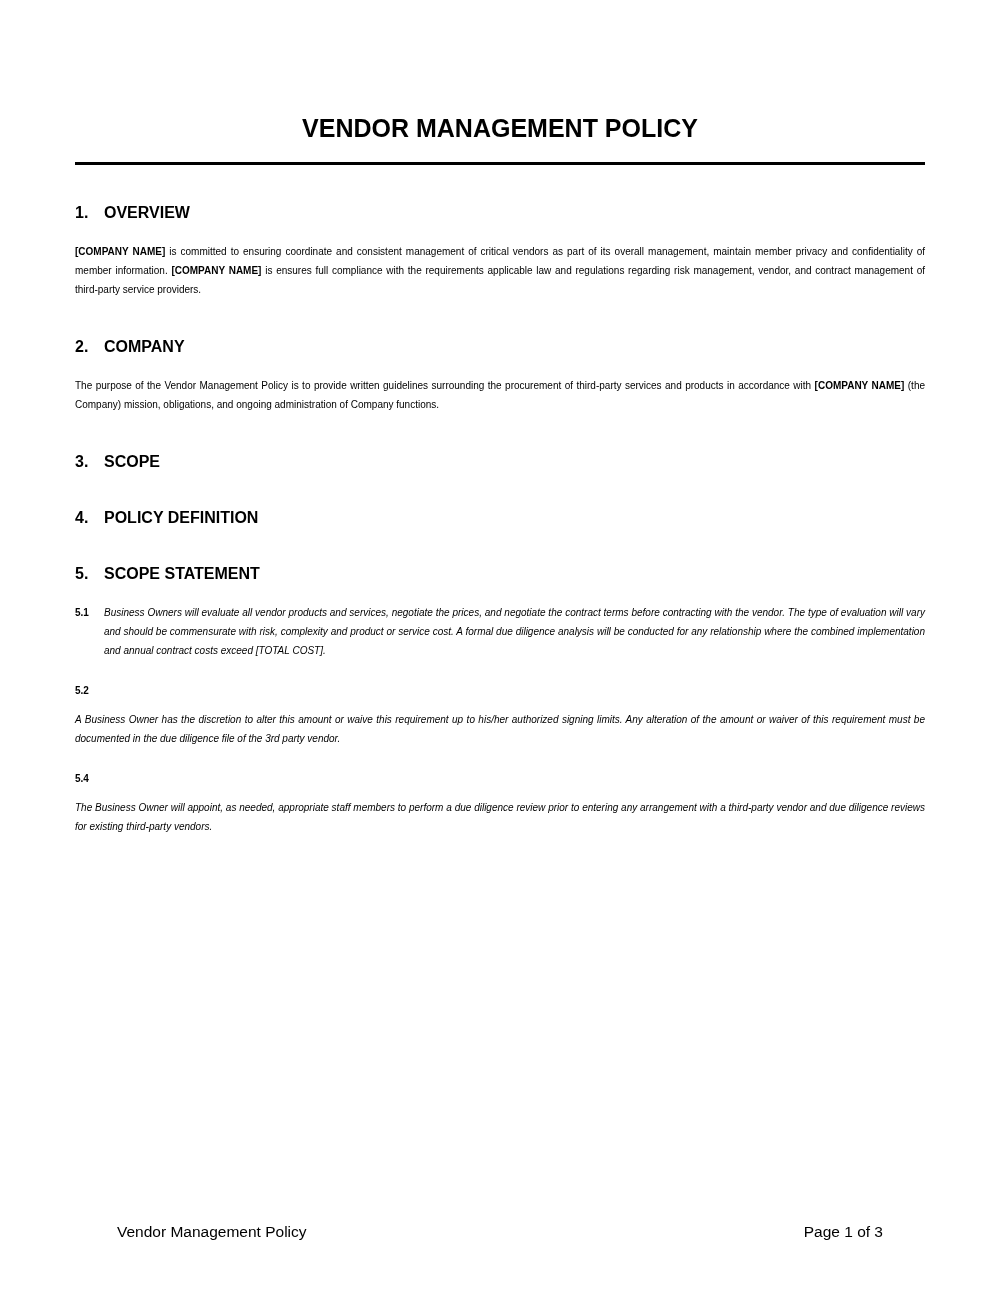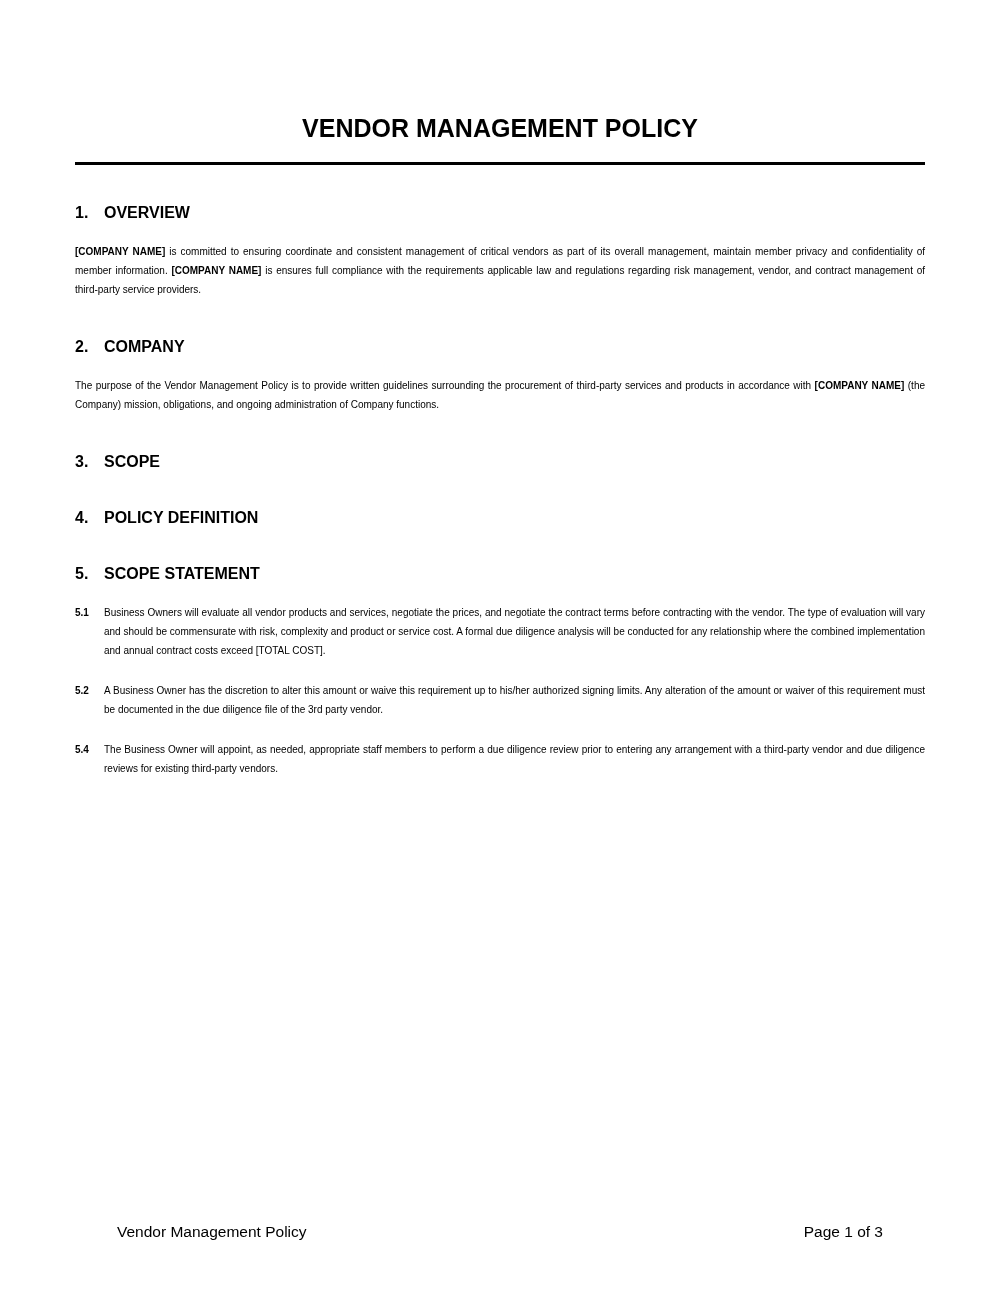--- a/index.html
+++ b/index.html
@@ -50,28 +50,30 @@
   }
   .paragraph {
     margin: 21px 0 0 0;
     text-align: justify;
   }
   .policy-item {
     display: flex;
     margin-top: 21px;
   }
   .policy-item + .policy-item {
+    flex-direction: column;
   }
   .policy-item .num {
     flex: 0 0 29px;
     font-weight: bold;
   }
   .policy-item .item-text {
     flex: 1;
     text-align: justify;
+    font-style: italic;
   }
   .footer {
     position: absolute;
     left: 117px;
     right: 117px;
     top: 1222px;
     display: flex;
     justify-content: space-between;
     font-size: 15.5px;
     line-height: 19px;

